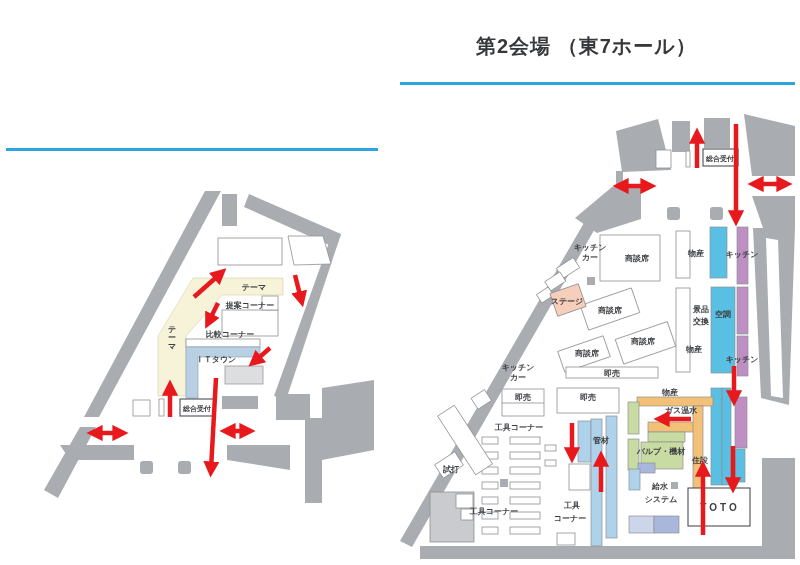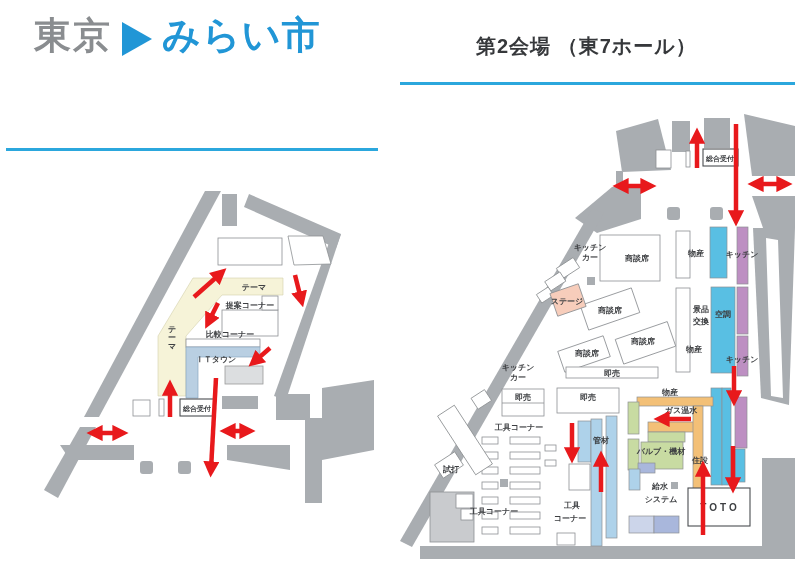--- a/index.html
+++ b/index.html
@@ -27,25 +27,20 @@
   .lbl7{font:700 7px "Liberation Sans","DejaVu Sans",sans-serif;fill:#3d3f42;text-anchor:middle;}
   .toto{font:700 10px "Liberation Sans","DejaVu Sans",sans-serif;fill:#3d3f42;text-anchor:middle;letter-spacing:3px;}
   .arrow{stroke:#e8191c;stroke-width:4.5;fill:none;marker-end:url(#ah);}
   .arrow2{stroke:#e8191c;stroke-width:4.5;fill:none;marker-end:url(#ah);marker-start:url(#ah);}
 </style>
 </head>
 <body>
 
 <div id="page">
 
-  <div id="logo">
-    <span class="tokyo">東京</span>
-    <span class="tri"></span>
-    <span class="mirai">みらい市</span>
-  </div>
 
   <div class="rule" id="r1"></div>
   <div class="sec-title" id="t2">第2会場 （東7ホール）</div>
   <div class="rule" id="r2"></div>
 
   <svg id="map1" width="345" height="332" viewBox="35 185 345 332">
     <defs>
       <marker id="ah" markerWidth="3.6" markerHeight="3.6" refX="1.7" refY="1.8" orient="auto-start-reverse">
         <path d="M0,0 L3.6,1.8 L0,3.6 z" fill="#e8191c"></path>
       </marker>

